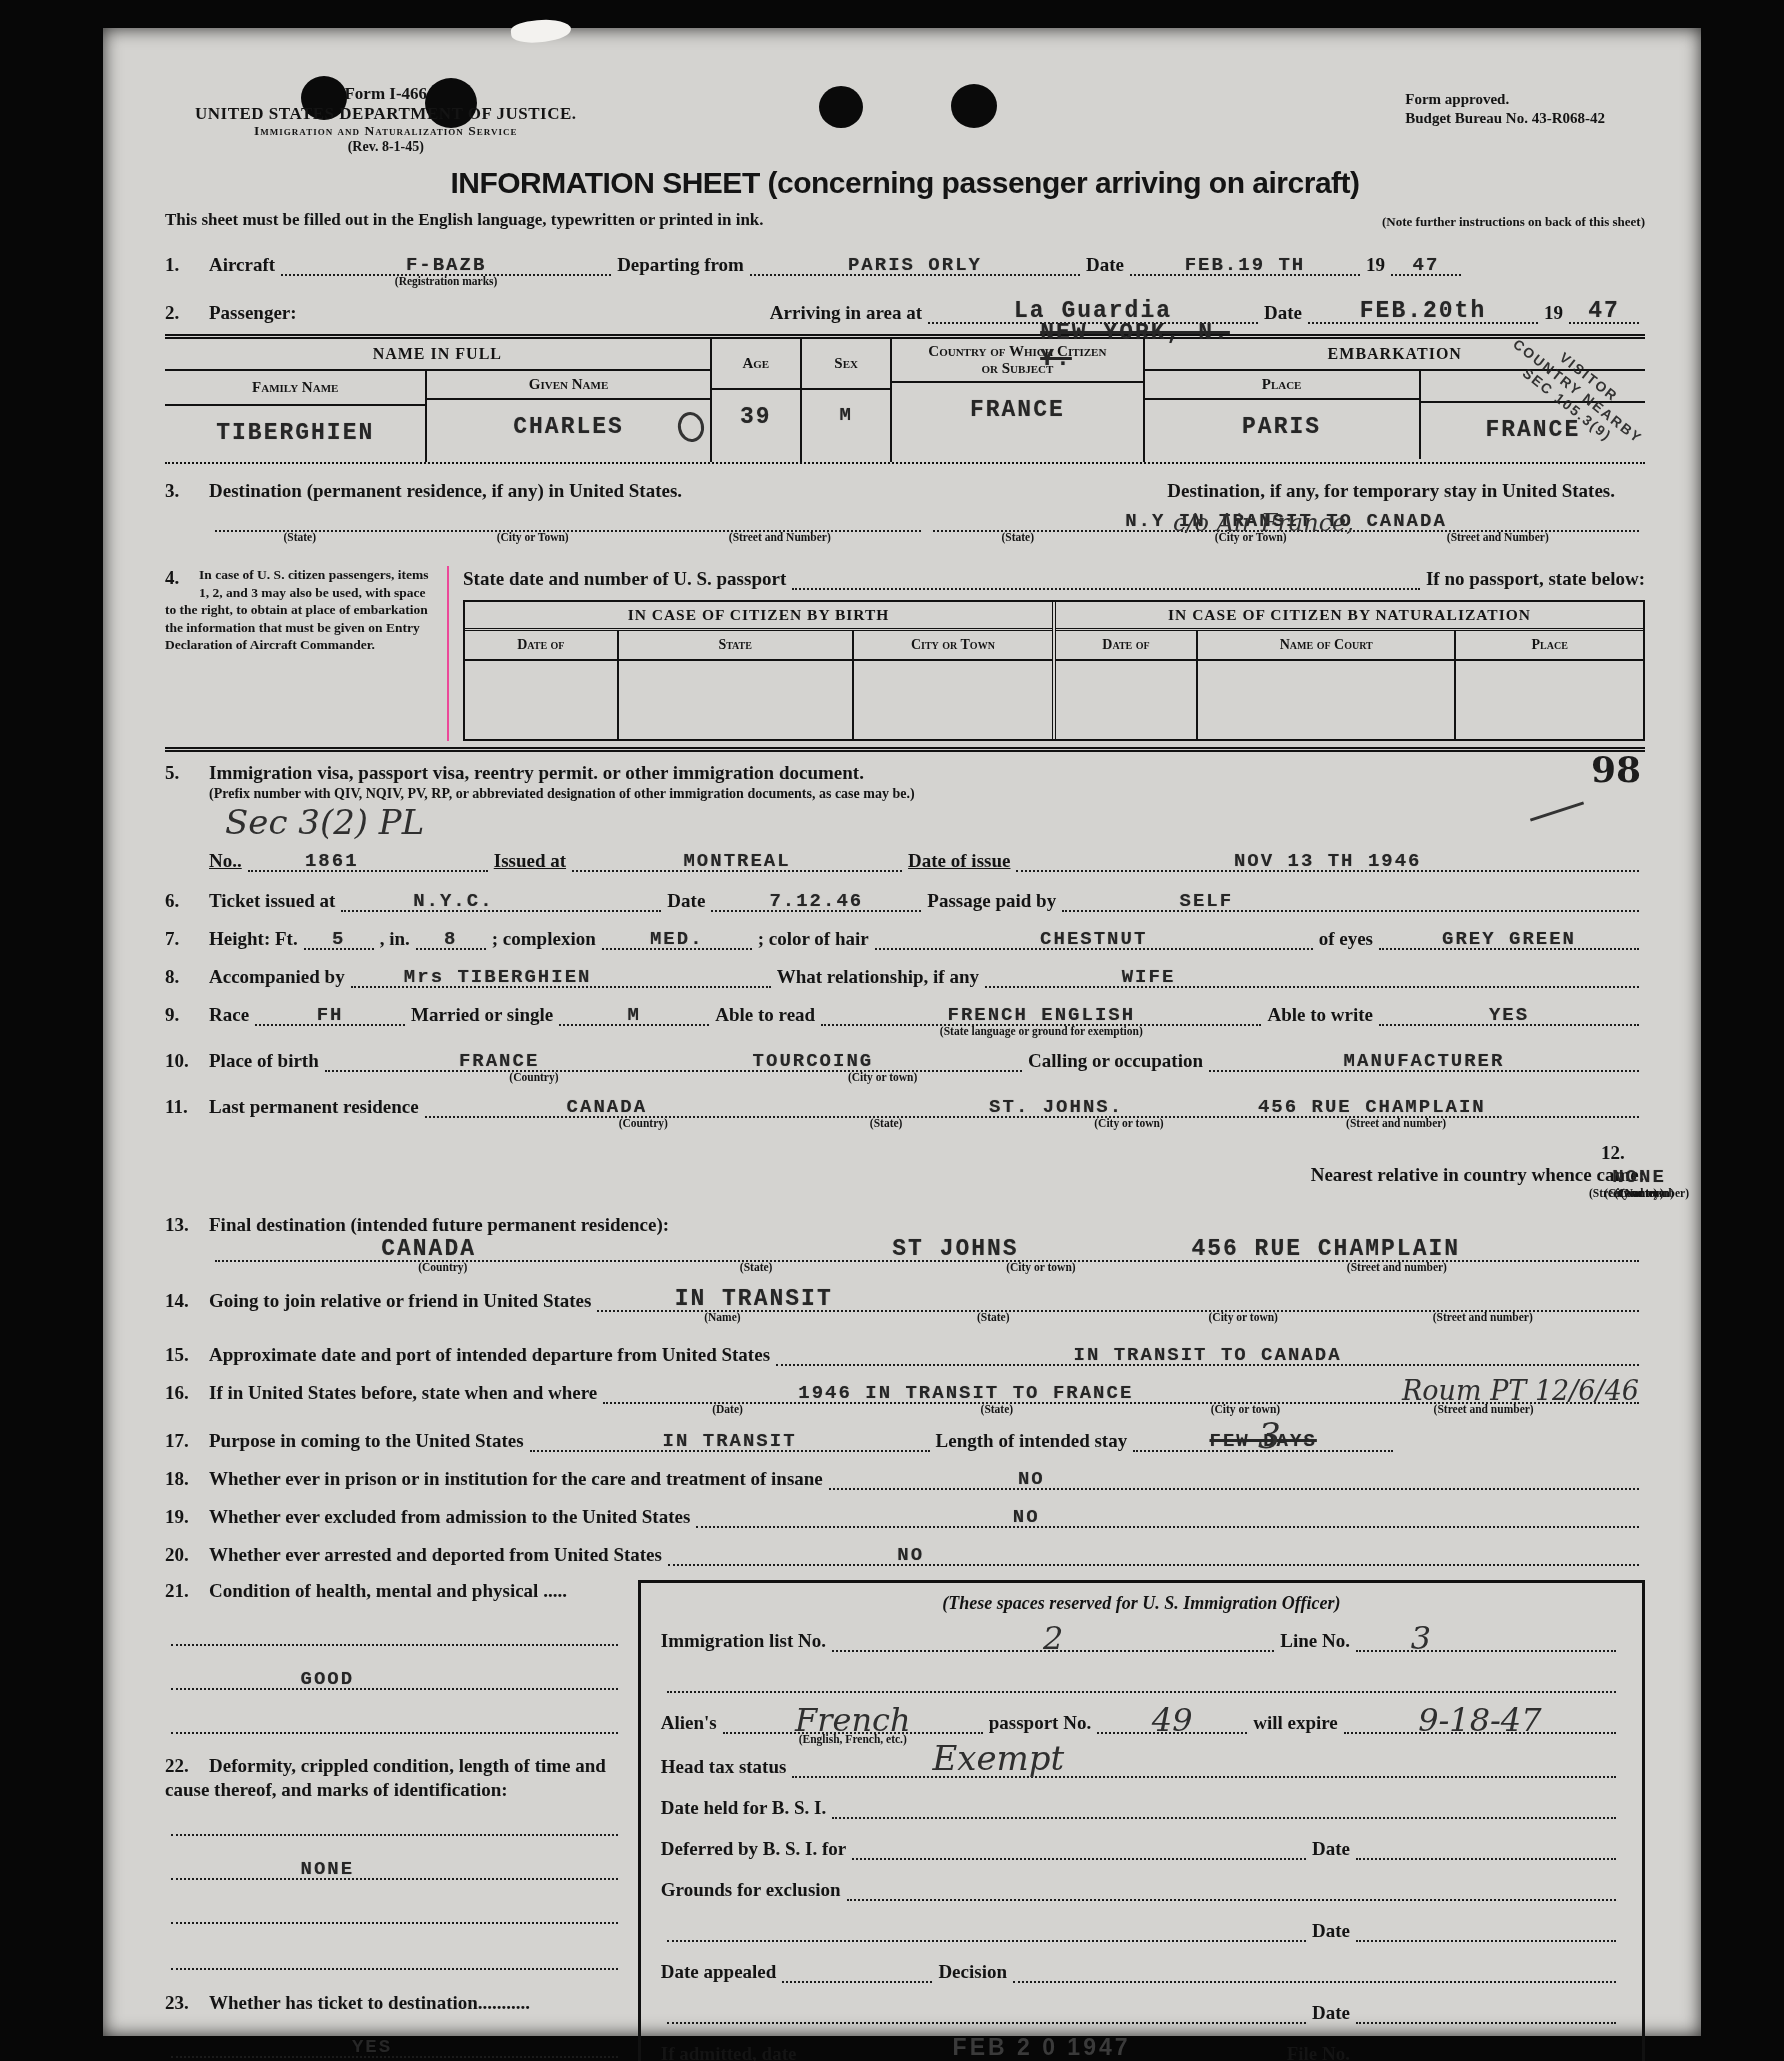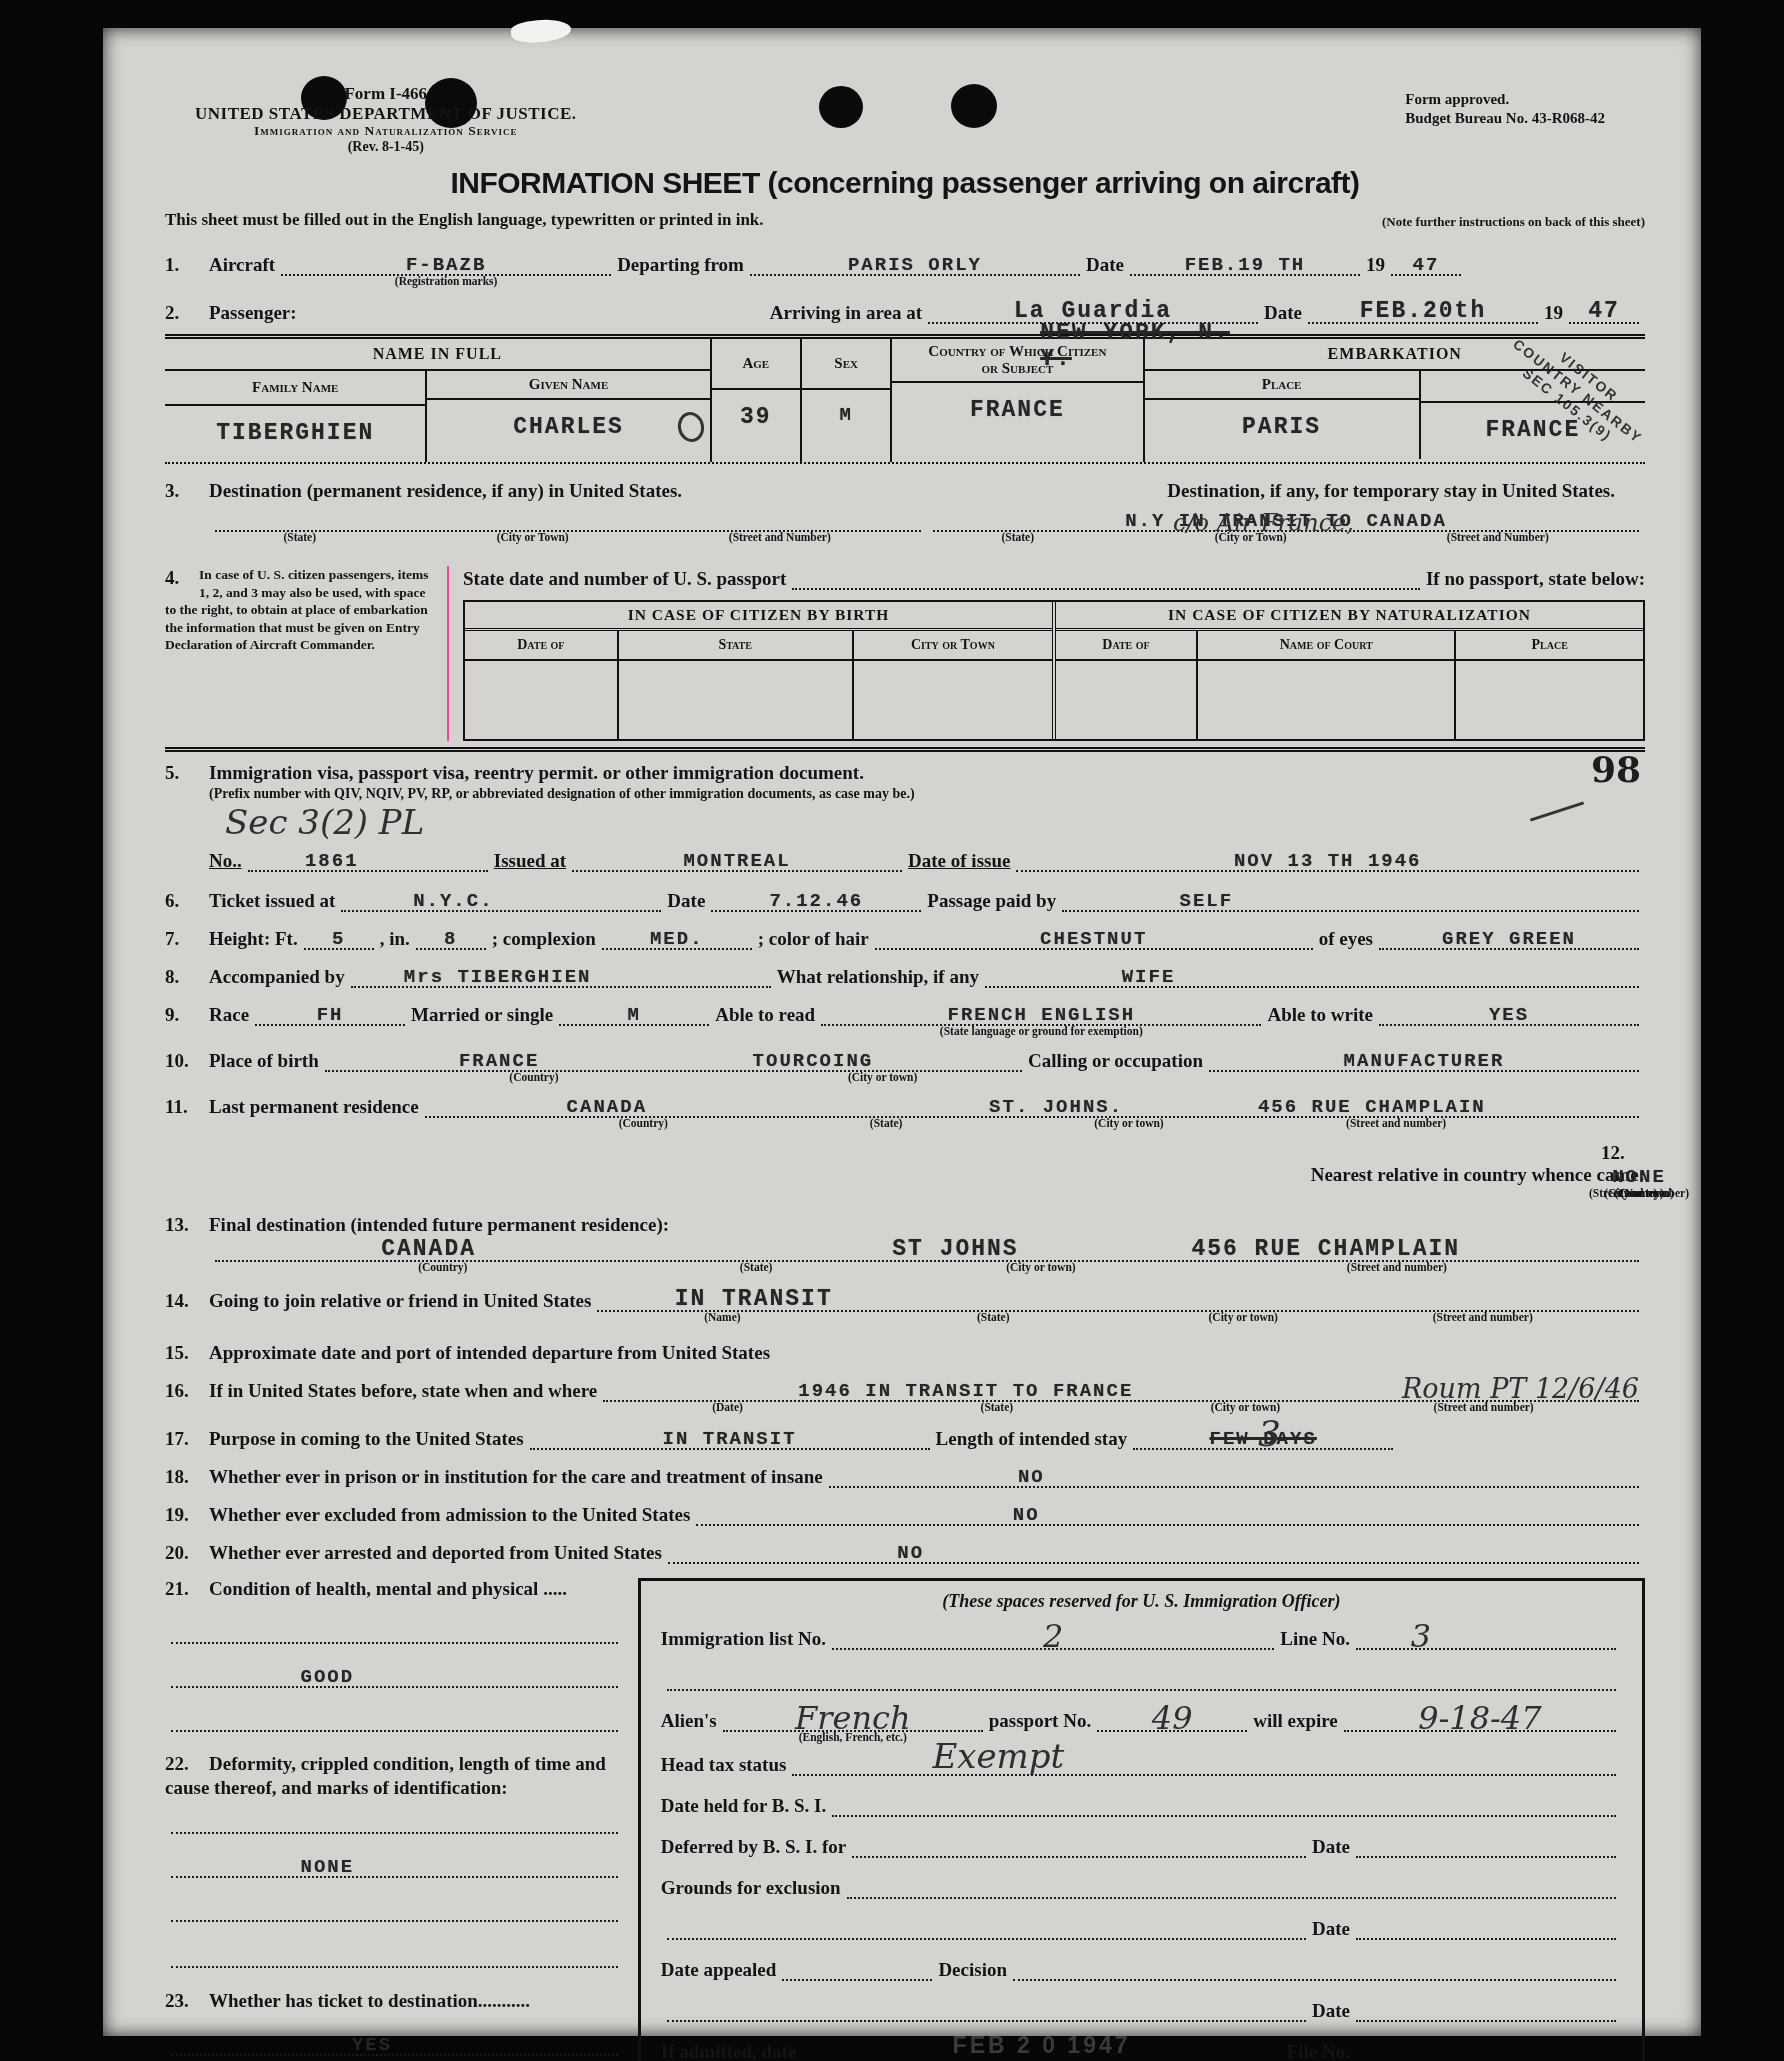--- a/index.html
+++ b/index.html
@@ -463,20 +463,23 @@
         <span class="sub p12">(Name)</span>
         <span class="sub p38">(State)</span>
         <span class="sub" style="left:62%;">(City or town)</span>
         <span class="sub" style="left:85%;">(Street and number)</span>
       </span>
     </div>
 
     <div class="row">
       <span class="num">15.</span>
       <span class="lbl">Approximate date and port of intended departure from United States</span>
+      <span class="fl">
+        <span class="v typed">IN TRANSIT TO CANADA</span>
+      </span>
     </div>
 
     <div class="row" style="margin-bottom:24px;">
       <span class="num">16.</span>
       <span class="lbl">If in United States before, state when and where</span>
       <span class="fl">
         <span class="v typed p35">1946 IN TRANSIT TO FRANCE</span>
         <span class="hand" style="position:absolute;right:0;bottom:-4px;font-size:27px;white-space:nowrap;">Roum PT  12/6/46</span>
         <span class="sub p12">(Date)</span>
         <span class="sub p38">(State)</span>

